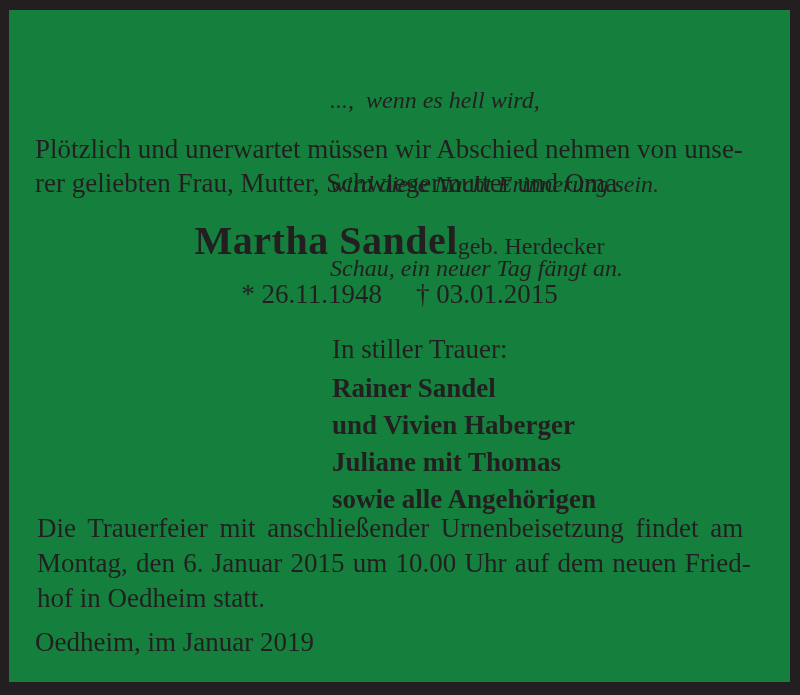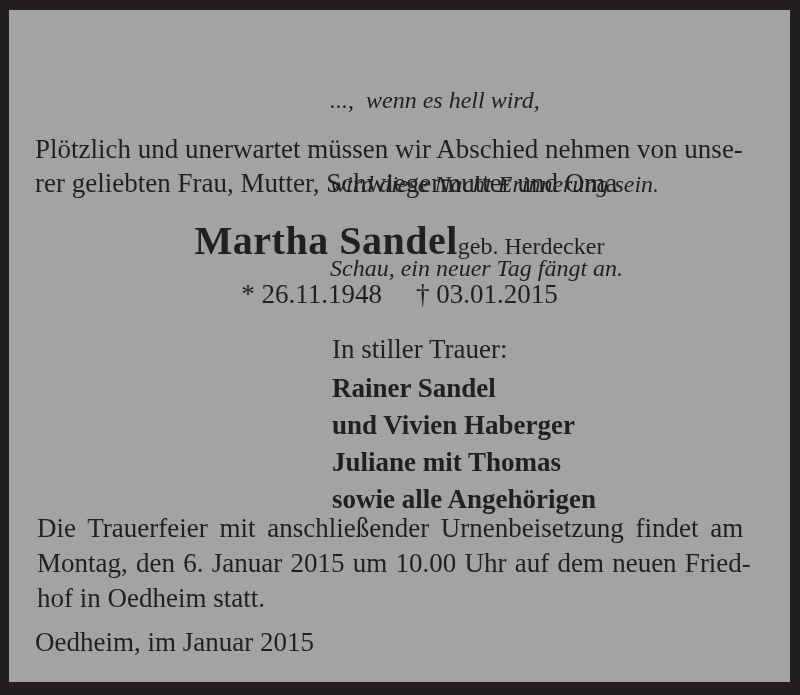--- a/index.html
+++ b/index.html
@@ -5,21 +5,21 @@
   html, body {
     margin: 0;
     padding: 0;
     background: #ffffff;
   }
   .frame {
     position: relative;
     width: 800px;
     height: 695px;
     box-sizing: border-box;
-    background: #a3a3a3;
+    background: #15803d;
     border-style: solid;
     border-color: #231f20;
     border-width: 10px 10px 13px 9px;
     font-family: "Liberation Serif", serif;
     color: #231f20;
     overflow: hidden;
   }
   .inner {
     position: relative;
     width: 100%;
@@ -146,16 +146,16 @@
       <div class="mourner">Juliane mit Thomas</div>
       <div class="mourner">sowie alle Angehörigen</div>
     </div>
 
     <div class="funeral">
       <div class="line stretch">Die Trauerfeier mit anschließender Urnenbeisetzung findet am</div>
       <div class="line slight">Montag, den 6. Januar 2015 um 10.00 Uhr auf dem neuen Fried-</div>
       <div class="line">hof in Oedheim statt.</div>
     </div>
 
-    <div class="closing">Oedheim, im Januar 2015</div>
+    <div class="closing">Oedheim, im Januar 2019</div>
 
   </div>
 </div>
 
 </body></html>

